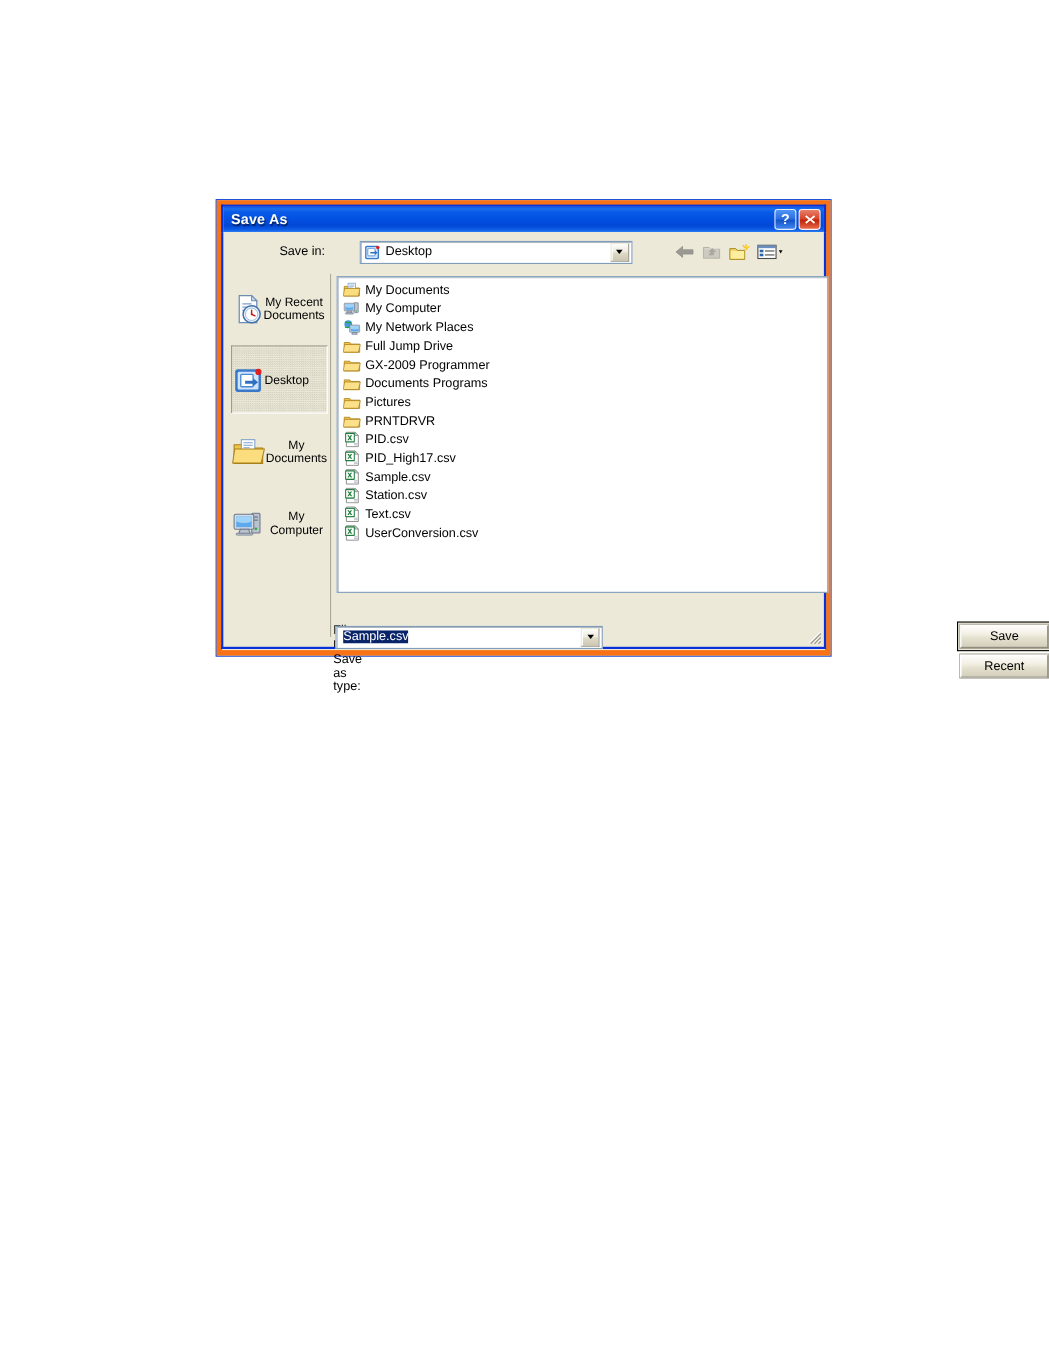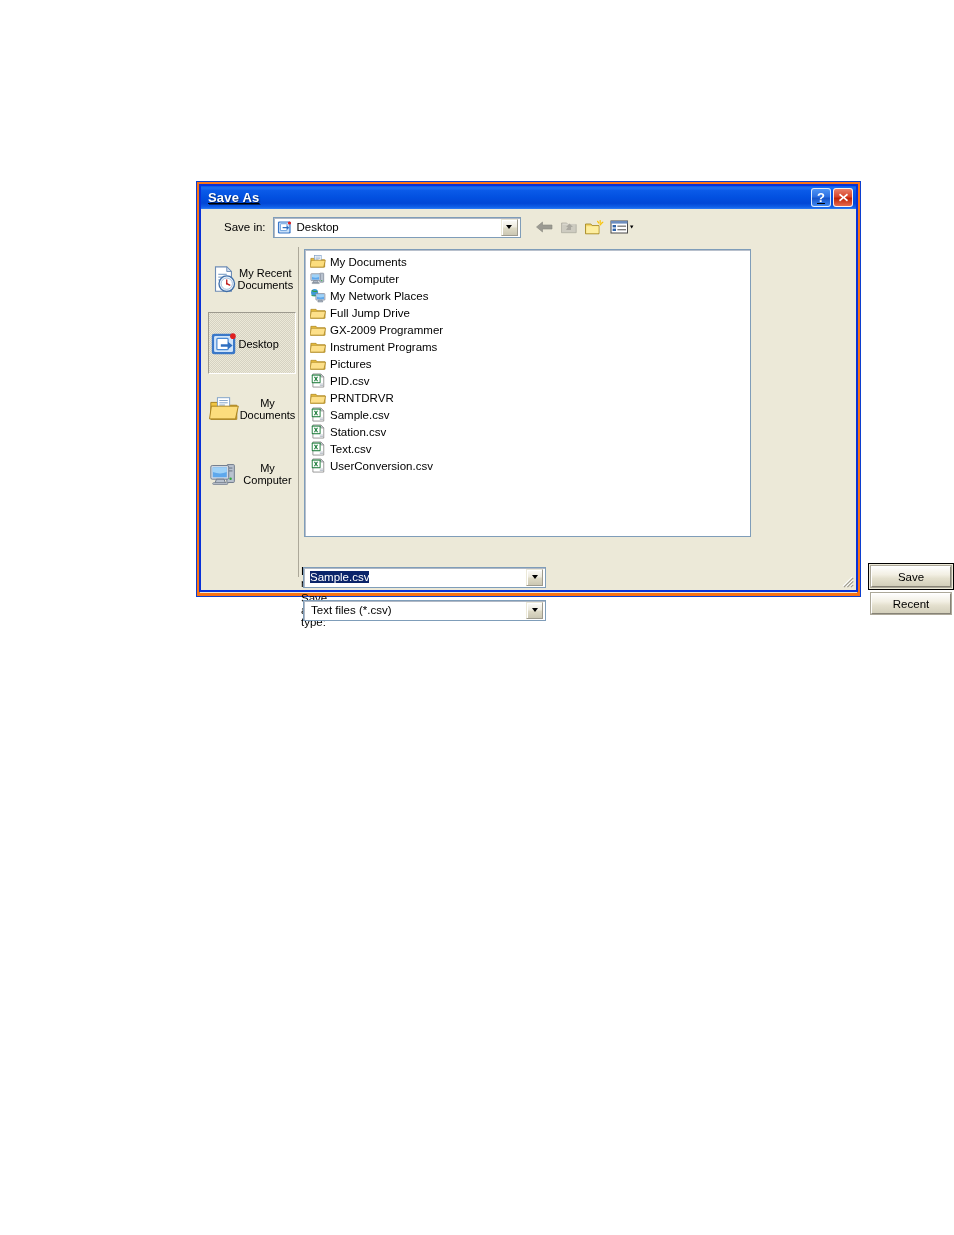--- a/index.html
+++ b/index.html
@@ -14,27 +14,26 @@
     font-family: "Liberation Sans", sans-serif;
     overflow: hidden;
     position: relative;
   }
 
   
   .dialog {
     position: absolute;
     left: 197px;
     top: 182px;
-    width: 663px;
+    width: 558px;
     height: 414px;
     background: #ece9d8;
-    border: 3px solid #f97316;
+    border: 5px solid #f97316;
     box-sizing: border-box;
     box-shadow: 0 0 0 1px #0c3fd0;
-    text-decoration: underline;
   }
 
   
   .titlebar {
     height: 25px;
     background: linear-gradient(to bottom,
         #0558e6 0%, #1d6ff0 8%, #0a5ae8 20%,
         #0250e0 50%, #0247d6 75%, #1160e8 92%, #2f7ef5 100%);
     display: flex;
     align-items: center;
@@ -97,21 +96,22 @@
     box-sizing: border-box;
   }
 
   
   .topbar {
     position: absolute;
     left: 0; top: 0; right: 0;
     height: 36px;
     display: flex;
     align-items: center;
-    padding-left: 23px;
+    padding-left: 51px;
+    gap: 24px;
   }
   .lbl {
     font-size: 11.5px;
     color: #000000;
     white-space: nowrap;
   }
   .savein-label { margin-right: 7px; }
 
   .combo {
     position: relative;
@@ -561,31 +561,41 @@
         <span class="frow-label">GX-2009 Programmer</span>
       </div>
 
       <div class="frow">
         <span class="frow-icon">
           <svg width="16" height="14" viewBox="0 0 18 15">
             <path d="M1 3.4 h5.8 l1.3 1.6 h8.8 v8.4 h-15.9 z" fill="#f0c544" stroke="#a8801b" stroke-width="0.8"></path>
             <path d="M1.4 5.5 h16.1 l-1.8 7.8 h-15.7 z" fill="#fde08a" stroke="#a8801b" stroke-width="0.8"></path>
           </svg>
         </span>
-        <span class="frow-label">Instrument Programs</span>
+        <span class="frow-label">Documents Programs</span>
       </div>
 
       <div class="frow">
         <span class="frow-icon">
           <svg width="16" height="14" viewBox="0 0 18 15">
             <path d="M1 3.4 h5.8 l1.3 1.6 h8.8 v8.4 h-15.9 z" fill="#f0c544" stroke="#a8801b" stroke-width="0.8"></path>
             <path d="M1.4 5.5 h16.1 l-1.8 7.8 h-15.7 z" fill="#fde08a" stroke="#a8801b" stroke-width="0.8"></path>
           </svg>
         </span>
         <span class="frow-label">Pictures</span>
+      </div>
+
+      <div class="frow">
+        <span class="frow-icon">
+          <svg width="16" height="14" viewBox="0 0 18 15">
+            <path d="M1 3.4 h5.8 l1.3 1.6 h8.8 v8.4 h-15.9 z" fill="#f0c544" stroke="#a8801b" stroke-width="0.8"></path>
+            <path d="M1.4 5.5 h16.1 l-1.8 7.8 h-15.7 z" fill="#fde08a" stroke="#a8801b" stroke-width="0.8"></path>
+          </svg>
+        </span>
+        <span class="frow-label">PRNTDRVR</span>
       </div>
 
       <div class="frow">
         <span class="frow-icon">
           <svg width="15" height="15" viewBox="0 0 16 16">
             <path d="M2 1 h8.4 l3.2 3.2 v10.8 h-11.6 z" fill="#ffffff" stroke="#8a8a8a" stroke-width="0.9"></path>
             <path d="M10.4 1 v3.2 h3.2 z" fill="#dfe6ef" stroke="#8a8a8a" stroke-width="0.8"></path>
             <rect x="0.8" y="1.6" width="9.4" height="9.4" rx="0.8" fill="#1e7d3c"></rect>
             <rect x="1.8" y="2.8" width="7.4" height="7" fill="#ffffff"></rect>
             <g fill="#1e7d3c" font-family="sans-serif">
@@ -595,120 +605,118 @@
               <path d="M9.4 11.8 h3.4"></path>
                 <path d="M9.4 13.3 h3.4"></path>
             </g>
           </svg>
         </span>
         <span class="frow-label">PID.csv</span>
       </div>
 
       <div class="frow">
         <span class="frow-icon">
-          <svg width="16" height="14" viewBox="0 0 18 15">
-            <path d="M1 3.4 h5.8 l1.3 1.6 h8.8 v8.4 h-15.9 z" fill="#f0c544" stroke="#a8801b" stroke-width="0.8"></path>
-            <path d="M1.4 5.5 h16.1 l-1.8 7.8 h-15.7 z" fill="#fde08a" stroke="#a8801b" stroke-width="0.8"></path>
-          </svg>
-        </span>
-        <span class="frow-label">PRNTDRVR</span>
-      </div>
-
-
-      <div class="frow">
-        <span class="frow-icon">
           <svg width="15" height="15" viewBox="0 0 16 16">
             <path d="M2 1 h8.4 l3.2 3.2 v10.8 h-11.6 z" fill="#ffffff" stroke="#8a8a8a" stroke-width="0.9"></path>
             <path d="M10.4 1 v3.2 h3.2 z" fill="#dfe6ef" stroke="#8a8a8a" stroke-width="0.8"></path>
             <rect x="0.8" y="1.6" width="9.4" height="9.4" rx="0.8" fill="#1e7d3c"></rect>
             <rect x="1.8" y="2.8" width="7.4" height="7" fill="#ffffff"></rect>
             <path d="M3 4 l1.6 2.3 -1.6 2.4 h1.4 l0.9 -1.5 0.9 1.5 h1.5 l-1.7 -2.4 1.6 -2.3 h-1.4 l-0.9 1.4 -0.8 -1.4 z" fill="#1e7d3c"></path>
             <g stroke="#9aa5b4" stroke-width="0.7">
                 <path d="M9.4 11.8 h3.4"></path>
                 <path d="M9.4 13.3 h3.4"></path>
               </g>
           </svg>
         </span>
-        <span class="frow-label">Sample.csv</span>
+        <span class="frow-label">PID_High17.csv</span>
       </div>
 
       <div class="frow">
         <span class="frow-icon">
           <svg width="15" height="15" viewBox="0 0 16 16">
             <path d="M2 1 h8.4 l3.2 3.2 v10.8 h-11.6 z" fill="#ffffff" stroke="#8a8a8a" stroke-width="0.9"></path>
             <path d="M10.4 1 v3.2 h3.2 z" fill="#dfe6ef" stroke="#8a8a8a" stroke-width="0.8"></path>
             <rect x="0.8" y="1.6" width="9.4" height="9.4" rx="0.8" fill="#1e7d3c"></rect>
             <rect x="1.8" y="2.8" width="7.4" height="7" fill="#ffffff"></rect>
             <path d="M3 4 l1.6 2.3 -1.6 2.4 h1.4 l0.9 -1.5 0.9 1.5 h1.5 l-1.7 -2.4 1.6 -2.3 h-1.4 l-0.9 1.4 -0.8 -1.4 z" fill="#1e7d3c"></path>
             <g stroke="#9aa5b4" stroke-width="0.7">
                 <path d="M9.4 11.8 h3.4"></path>
                 <path d="M9.4 13.3 h3.4"></path>
               </g>
           </svg>
         </span>
-        <span class="frow-label">Station.csv</span>
+        <span class="frow-label">Sample.csv</span>
       </div>
 
       <div class="frow">
         <span class="frow-icon">
           <svg width="15" height="15" viewBox="0 0 16 16">
             <path d="M2 1 h8.4 l3.2 3.2 v10.8 h-11.6 z" fill="#ffffff" stroke="#8a8a8a" stroke-width="0.9"></path>
             <path d="M10.4 1 v3.2 h3.2 z" fill="#dfe6ef" stroke="#8a8a8a" stroke-width="0.8"></path>
             <rect x="0.8" y="1.6" width="9.4" height="9.4" rx="0.8" fill="#1e7d3c"></rect>
             <rect x="1.8" y="2.8" width="7.4" height="7" fill="#ffffff"></rect>
             <path d="M3 4 l1.6 2.3 -1.6 2.4 h1.4 l0.9 -1.5 0.9 1.5 h1.5 l-1.7 -2.4 1.6 -2.3 h-1.4 l-0.9 1.4 -0.8 -1.4 z" fill="#1e7d3c"></path>
             <g stroke="#9aa5b4" stroke-width="0.7">
                 <path d="M9.4 11.8 h3.4"></path>
                 <path d="M9.4 13.3 h3.4"></path>
               </g>
           </svg>
         </span>
-        <span class="frow-label">Text.csv</span>
+        <span class="frow-label">Station.csv</span>
       </div>
 
       <div class="frow">
         <span class="frow-icon">
           <svg width="15" height="15" viewBox="0 0 16 16">
             <path d="M2 1 h8.4 l3.2 3.2 v10.8 h-11.6 z" fill="#ffffff" stroke="#8a8a8a" stroke-width="0.9"></path>
             <path d="M10.4 1 v3.2 h3.2 z" fill="#dfe6ef" stroke="#8a8a8a" stroke-width="0.8"></path>
             <rect x="0.8" y="1.6" width="9.4" height="9.4" rx="0.8" fill="#1e7d3c"></rect>
             <rect x="1.8" y="2.8" width="7.4" height="7" fill="#ffffff"></rect>
             <path d="M3 4 l1.6 2.3 -1.6 2.4 h1.4 l0.9 -1.5 0.9 1.5 h1.5 l-1.7 -2.4 1.6 -2.3 h-1.4 l-0.9 1.4 -0.8 -1.4 z" fill="#1e7d3c"></path>
             <g stroke="#9aa5b4" stroke-width="0.7">
                 <path d="M9.4 11.8 h3.4"></path>
                 <path d="M9.4 13.3 h3.4"></path>
               </g>
           </svg>
         </span>
+        <span class="frow-label">Text.csv</span>
+      </div>
+
+      <div class="frow">
+        <span class="frow-icon">
+          <svg width="15" height="15" viewBox="0 0 16 16">
+            <path d="M2 1 h8.4 l3.2 3.2 v10.8 h-11.6 z" fill="#ffffff" stroke="#8a8a8a" stroke-width="0.9"></path>
+            <path d="M10.4 1 v3.2 h3.2 z" fill="#dfe6ef" stroke="#8a8a8a" stroke-width="0.8"></path>
+            <rect x="0.8" y="1.6" width="9.4" height="9.4" rx="0.8" fill="#1e7d3c"></rect>
+            <rect x="1.8" y="2.8" width="7.4" height="7" fill="#ffffff"></rect>
+            <path d="M3 4 l1.6 2.3 -1.6 2.4 h1.4 l0.9 -1.5 0.9 1.5 h1.5 l-1.7 -2.4 1.6 -2.3 h-1.4 l-0.9 1.4 -0.8 -1.4 z" fill="#1e7d3c"></path>
+            <g stroke="#9aa5b4" stroke-width="0.7">
+                <path d="M9.4 11.8 h3.4"></path>
+                <path d="M9.4 13.3 h3.4"></path>
+              </g>
+          </svg>
+        </span>
         <span class="frow-label">UserConversion.csv</span>
       </div>
     </div>
 
     <div class="field-row row-filename">
       <span class="field-label">File name:</span>
       <div class="combo combo-field">
         <div class="combo-inner">
           <span class="fname-text">Sample.csv</span>
         </div>
         <div class="combo-arrow">
           <span class="arrow-dn"></span>
         </div>
       </div>
     </div>
 
     <div class="field-row row-savetype">
       <span class="field-label">Save as type:</span>
-      <div class="combo combo-field">
-        <div class="combo-inner">
-          <span class="stype-text">Text files (*.csv)</span>
-        </div>
-        <div class="combo-arrow">
-          <span class="arrow-dn"></span>
-        </div>
-      </div>
     </div>
 
     <div class="btn-wrap save-w">
       <div class="btn">Save</div>
     </div>
     <div class="btn-wrap cancel-w">
       <div class="btn">Recent</div>
     </div>
 
     <svg class="grip" viewBox="0 0 13 13">

